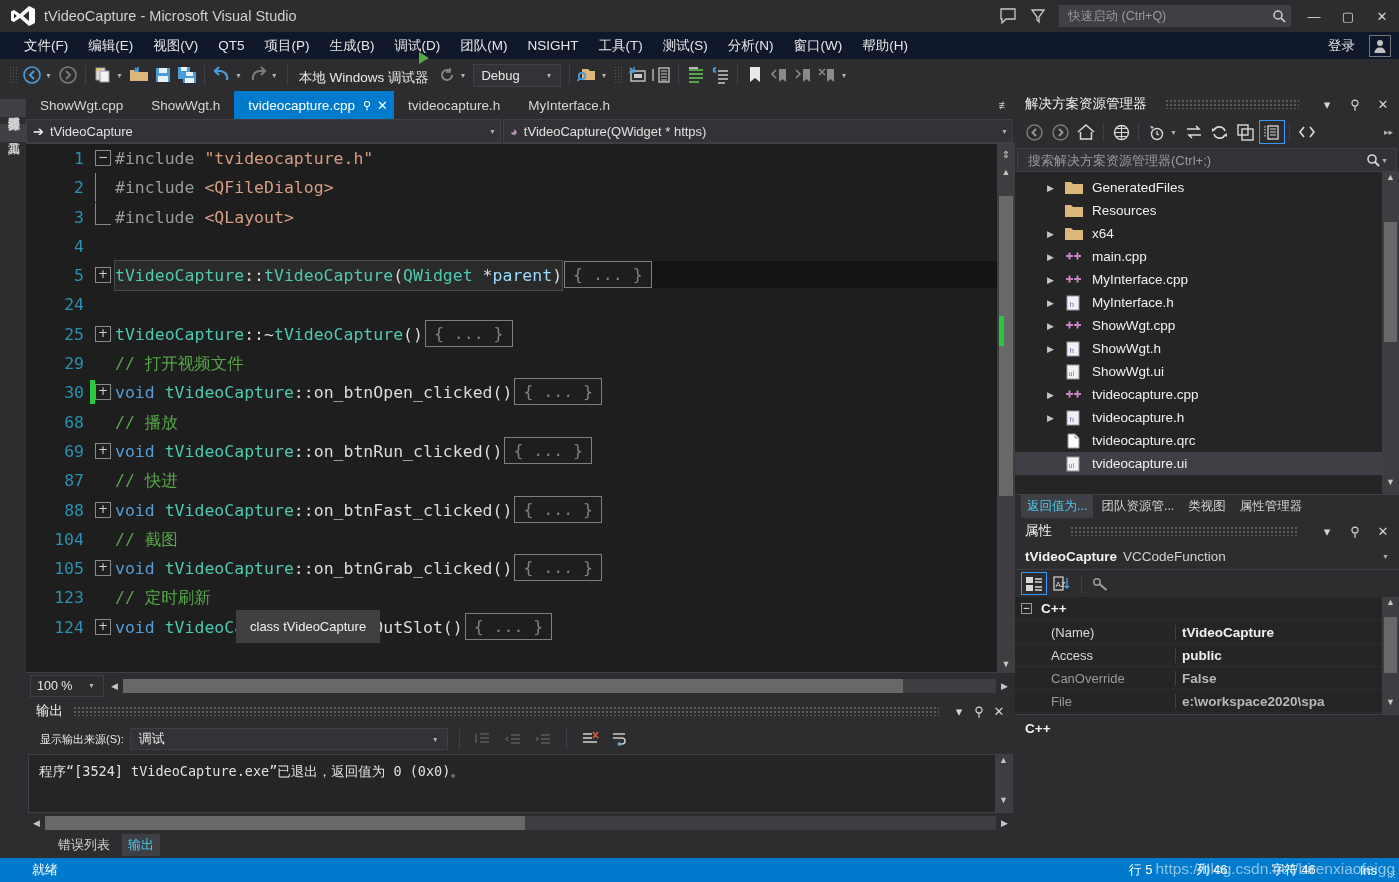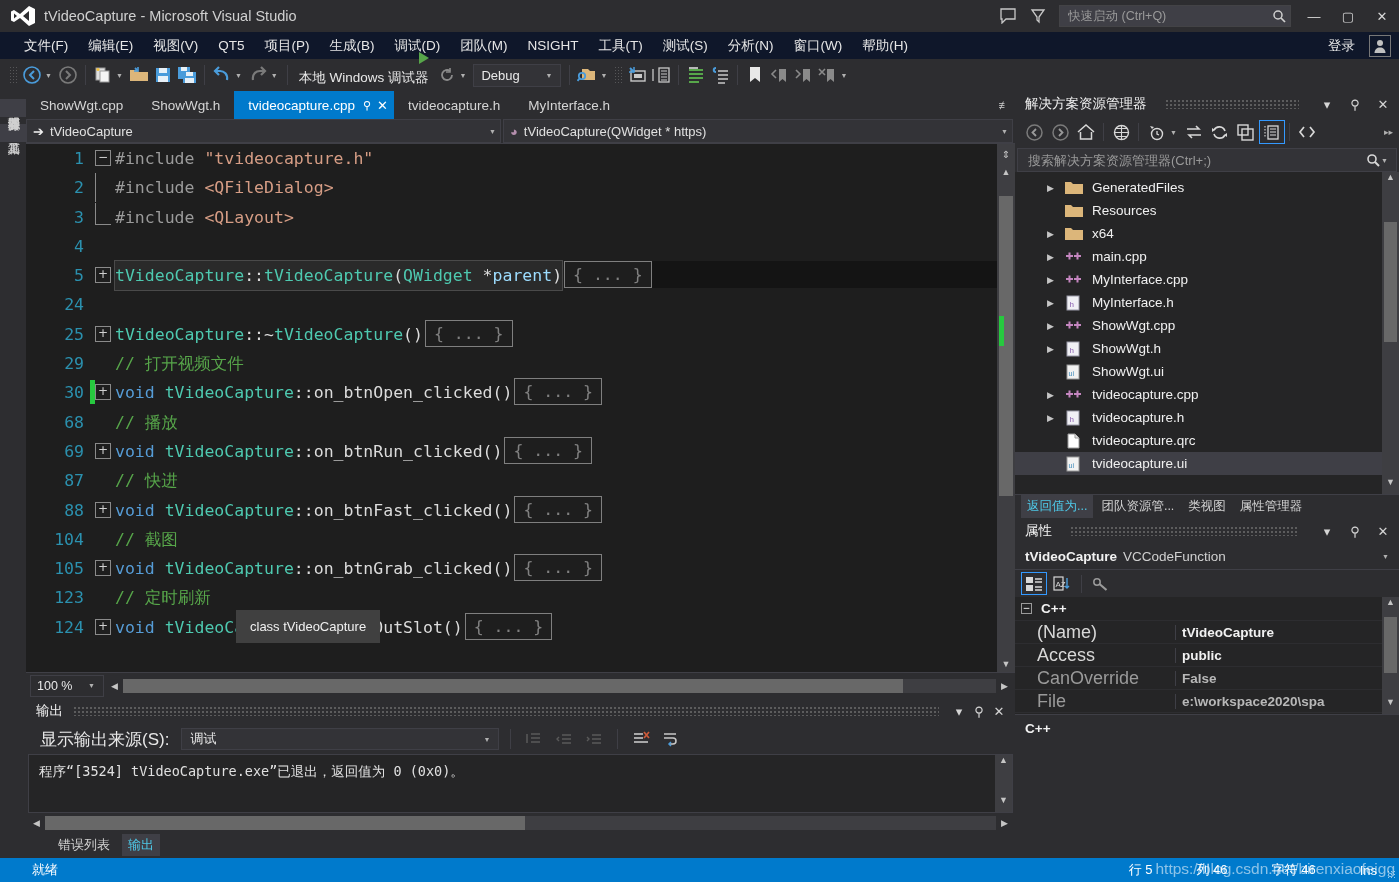--- a/index.html
+++ b/index.html
@@ -150,25 +150,25 @@
   .hs-thumb { position: absolute; top: 0; height: 14px; background: #686868; }
 
   
   .outpane { height: 160px; background: #2d2d30; display: flex; flex-direction: column; flex: 0 0 auto; }
   .pane-head { height: 26px; display: flex; align-items: center; padding: 0 6px 0 10px; }
   .pane-title { font-size: 13.5px; color: #f1f1f1; }
   .pane-dots { flex: 1; height: 10px; margin: 0 10px; opacity: .5;
     background-image: radial-gradient(#8a8a8a 0.8px, transparent 0.8px); background-size: 4px 4px; }
   .pane-btn { width: 20px; text-align: center; color: #d4d4d4; font-size: 13px; }
   .out-toolbar { height: 30px; display: flex; align-items: center; padding-left: 14px; gap: 6px; }
-  .out-label { font-size: 17px; color: #e8e8e8; }
+  .out-label { font-size: 11px; color: #e8e8e8; }
   .out-combo {
     width: 318px; height: 22px; background: #333337; border: 1px solid #3f3f46;
     display: flex; align-items: center; justify-content: space-between; padding: 0 4px 0 8px;
-    font-size: 13px; color: #e8e8e8; margin-left: 6px;
+    font-size: 13px; color: #e8e8e8; 
   }
   .out-body {
     flex: 1; background: #252526; border: 1px solid #3f3f46; margin: 0 2px;
     display: flex; min-height: 0;
   }
   .out-text {
     flex: 1; padding: 8px 10px; font-family: "DejaVu Sans Mono", monospace;
     font-size: 13.5px; color: #e0e0e0; white-space: pre-wrap; overflow: hidden;
   }
   .out-vscroll { width: 17px; background: #3e3e42; display: flex; flex-direction: column; justify-content: space-between; }
@@ -214,21 +214,21 @@
   .prop-obj .ty { font-size: 13.5px; color: #d0d0d0; margin-left: 6px; }
   .prop-toolbar { height: 27px; display: flex; align-items: center; padding-left: 6px; gap: 2px; }
   .pi { width: 26px; height: 23px; display: flex; align-items: center; justify-content: center; }
   .pi.sel { border: 1px solid #3399ff; }
   .propgrid { flex: 1; background: #252526; display: flex; min-height: 0; overflow: hidden; position: relative; }
   .pg-inner { flex: 1; overflow: hidden; }
   .pg-cat { height: 23px; display: flex; align-items: center; font-size: 13.5px; font-weight: bold; color: #f1f1f1; padding-left: 6px; }
   .pg-cat .box { width: 11px; height: 11px; border: 1px solid #9a9a9a; color: #d0d0d0;
     font-size: 9px; line-height: 9px; text-align: center; margin-right: 9px; font-family: "DejaVu Sans", sans-serif; }
   .pg-row { height: 23px; display: flex; align-items: center; border-top: 1px solid #2d2d30; }
-  .pg-k { width: 160px; padding-left: 22px; font-size: 18px; color: #d8d8d8; white-space: nowrap; overflow: hidden; }
+  .pg-k { width: 160px; padding-left: 36px; font-size: 13px; color: #d8d8d8; white-space: nowrap; overflow: hidden; }
   .pg-k.dim { color: #9a9a9a; }
   .pg-v { flex: 1; font-size: 13.5px; font-weight: bold; color: #f1f1f1; white-space: nowrap; overflow: hidden; padding-left: 6px; border-left: 1px solid #3f3f46; }
   .pg-v.dim { color: #b8b8b8; }
   .pg-vscroll { width: 17px; background: #3e3e42; position: relative; }
   .pg-vscroll .a { height: 17px; text-align: center; color: #c5c5c5; font-size: 9px; }
   .pg-vscroll .thumb { position: absolute; left: 2px; width: 13px; background: #686868; }
   .prop-desc { height: 28px; background: #2d2d30; display: flex; align-items: center; padding-left: 10px;
     font-size: 13.5px; font-weight: bold; color: #f1f1f1; border-top: 1px solid #3f3f46; }
   .prop-filler { flex: 1; background: #2d2d30; }
 

